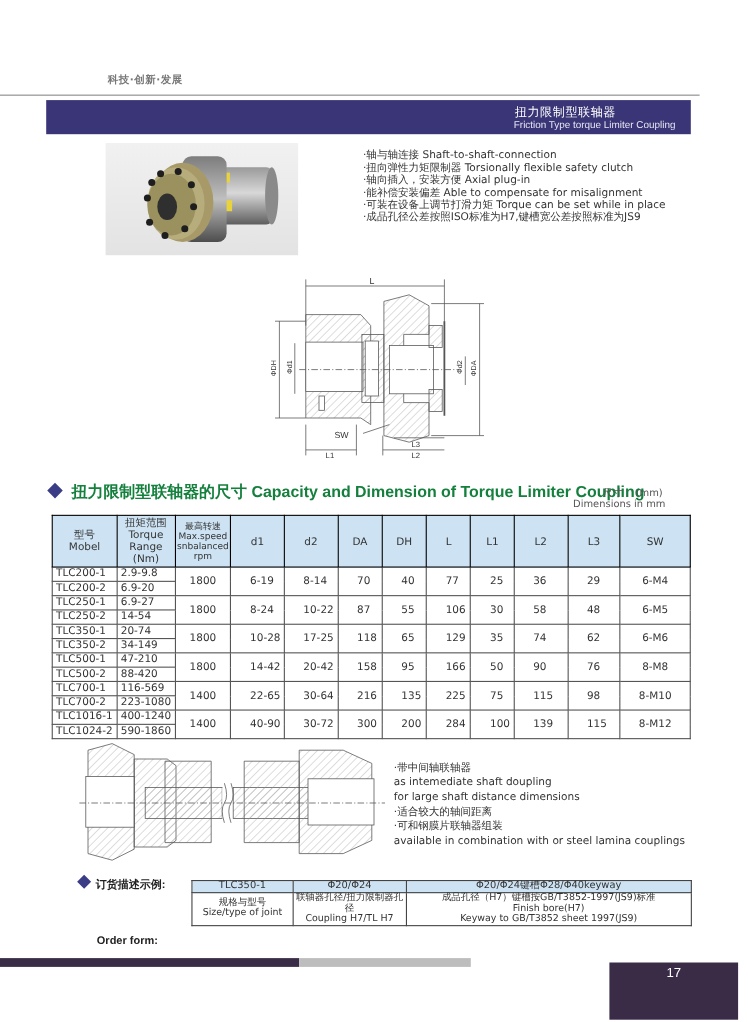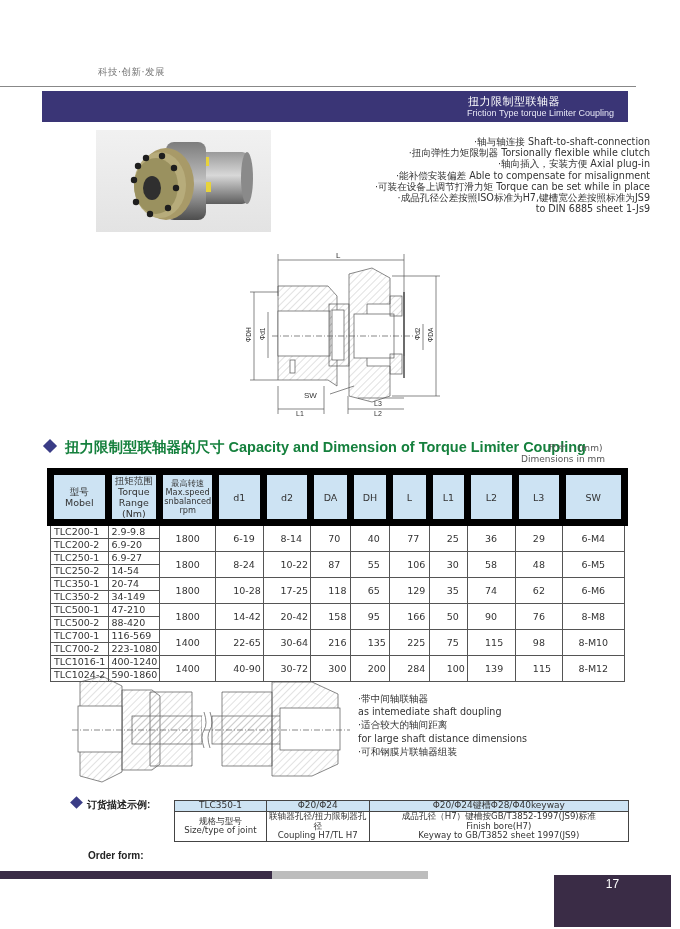--- a/index.html
+++ b/index.html
@@ -1,39 +1,39 @@
 <!DOCTYPE html>
 <html><head>
 <meta charset="utf-8">
 <style>
   * { box-sizing: border-box; margin: 0; padding: 0; }
   html, body { width: 680px; height: 929px; background: #ffffff; overflow: hidden; }
   body { position: relative; font-family: "DejaVu Sans", sans-serif; color: #333; }
 
-  .tagline { position: absolute; left: 98px; top: 66px; font-size: 9.5px; color: #777; letter-spacing: 0.5px; }
+  .tagline { position: absolute; left: 98px; top: 66px; font-size: 9.5px; color: #777; letter-spacing: 0.5px; font-weight: bold; }
   .top-rule { position: absolute; left: 0; top: 86px; width: 636px; height: 1px; background: #888; }
 
   .title-band { position: absolute; left: 42px; top: 91px; width: 586px; height: 31px; background: #3a3576; }
   .title-cn { position: absolute; right: 68px; top: 3px; font-size: 11px; color: #fff; letter-spacing: 0.5px; }
   .title-en { position: absolute; right: 14px; top: 17px; font-size: 9px; color: #e6e6f4; font-family: "Liberation Sans", sans-serif; }
 
   .photo { position: absolute; left: 96px; top: 130px; width: 175px; height: 102px; background: linear-gradient(180deg, #f1f1f1 0%, #e3e3e3 100%); }
 
   .features { position: absolute; left: 330px; top: 136px; width: 320px; font-size: 9.6px; line-height: 11.2px; color: #333; }
-  .features div { white-space: nowrap; text-align: right; }
+  .features div { white-space: nowrap; }
 
   .drawing { position: absolute; left: 232px; top: 246px; width: 215px; height: 172px; }
 
   .sec-head { position: absolute; left: 45px; top: 438px; font-family: "Liberation Sans", sans-serif; font-weight: bold; font-size: 14.5px; color: #15803d; white-space: nowrap; }
   .diamond { display: inline-block; width: 10px; height: 10px; background: #3a3c86; transform: rotate(45deg); margin-right: 10px; vertical-align: 1px; }
   .unit1 { position: absolute; left: 548px; top: 442px; font-size: 9px; color: #555; }
   .unit2 { position: absolute; left: 521px; top: 454px; font-size: 9px; color: #555; }
 
   table.spec { position: absolute; left: 47px; top: 468px; width: 581px; border-collapse: collapse; font-size: 9.5px; color: #333; }
-  table.spec th { background: #cde3f3; border: 7px solid #000000; font-weight: normal; height: 47px; line-height: 11px; text-align: center; vertical-align: middle; }
+  table.spec th { background: #cde3f3; border: 1px solid #000000; font-weight: normal; height: 47px; line-height: 11px; text-align: center; vertical-align: middle; }
   table.spec td { border: 1px solid #555; height: 12.7px; line-height: 12px; text-align: left; padding-left: 3px; white-space: nowrap; }
   table.spec td.c { text-align: center; padding-left: 0; }
   table.spec td.m { padding-left: 17px; }
   th.narrow { font-size: 8.2px; line-height: 9px !important; margin-left: 32px; }
 
   .drawing2 { position: absolute; left: 72px; top: 672px; width: 278px; height: 115px; }
 
   .inter { position: absolute; left: 358px; top: 692px; font-size: 9.6px; line-height: 13.2px; color: #333; }
 
   .order-label { position: absolute; left: 72px; top: 797px; font-family: "Liberation Sans", sans-serif; font-weight: bold; font-size: 10px; line-height: 15px; color: #222; }
@@ -93,26 +93,25 @@
         <circle cx="54" cy="84" r="3.2"></circle>
       <circle cx="40" cy="72" r="3.2"></circle>
         <circle cx="38" cy="50" r="3.2"></circle>
         <circle cx="42" cy="36" r="3.2"></circle>
     </g>
   </svg>
 </div>
 
 <div class="features">
   <div>·轴与轴连接 Shaft-to-shaft-connection</div>
-  <div>·扭向弹性力矩限制器 Torsionally flexible while clutch</div>
+  <div>·扭向弹性力矩限制器 Torsionally flexible safety clutch</div>
   <div>·轴向插入，安装方便 Axial plug-in</div>
   <div>·能补偿安装偏差 Able to compensate for misalignment</div>
   <div>·可装在设备上调节打滑力矩 Torque can be set while in place</div>
   <div>·成品孔径公差按照ISO标准为H7,键槽宽公差按照标准为JS9</div>
-  <div>to DIN 6885  sheet 1-Js9</div>
 </div>
 
 <div class="drawing">
   <svg width="215" height="172" viewBox="0 0 215 172" font-family="Liberation Sans, sans-serif" font-size="8" fill="none" stroke="#555" stroke-width="0.7">
     <defs>
       <pattern id="hatch" width="5" height="5" patternUnits="userSpaceOnUse" patternTransform="rotate(45)">
         <line x1="0" y1="0" x2="0" y2="5" stroke="#999" stroke-width="0.6"></line>
       </pattern>
     </defs>
 
@@ -350,23 +349,24 @@
     <rect x="208" y="36" width="60" height="42" fill="#fff"></rect>
     <path d="M132 40 Q136 52 132 58 Q128 64 132 76"></path>
     <path d="M138 40 Q142 52 138 58 Q134 64 138 76"></path>
     <line x1="0" y1="58" x2="278" y2="58" stroke-dasharray="6 2 1 2"></line>
   </svg>
 </div>
 
 <div class="inter">
   <div>·带中间轴联轴器</div>
   <div>as intemediate shaft doupling</div>
+  <div>for large shaft distance dimensions</div>
   <div>·适合较大的轴间距离</div>
-  <div>for large shaft distance dimensions</div>
   <div>·可和钢膜片联轴器组装</div>
+  <div>available in combination with or steel lamina couplings</div>
 </div>
 
 <div class="order-label">
   <div><span class="diamond"></span><span>订货描述示例:</span></div>
   <div class="en">Order form:</div>
 </div>
 
 <table class="order">
   <colgroup>
       <col style="width:92px">

